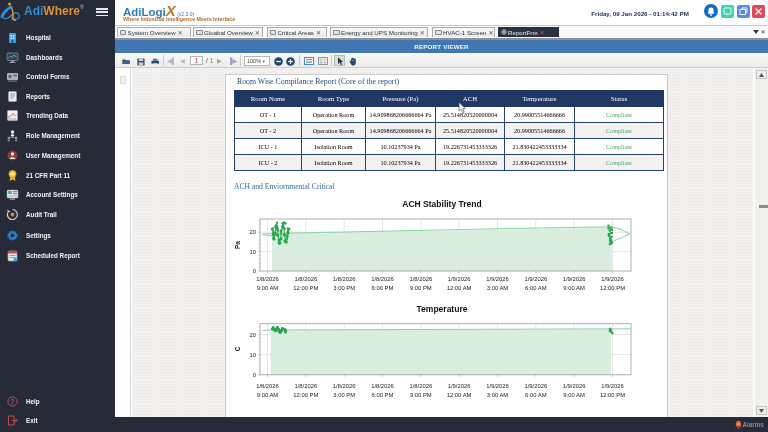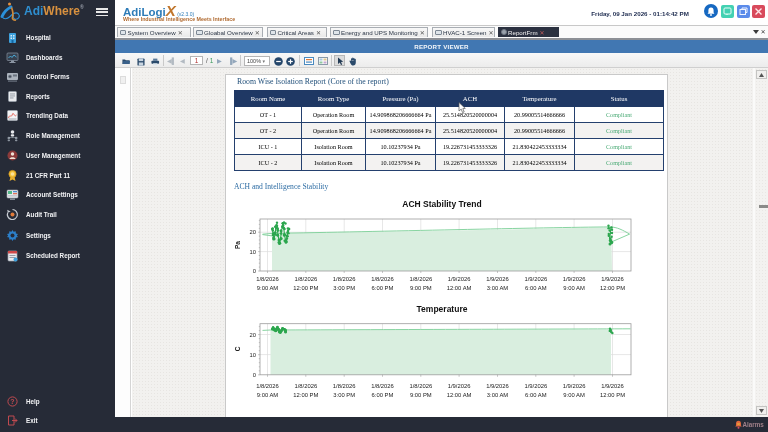--- a/index.html
+++ b/index.html
@@ -285,21 +285,21 @@
     <svg class="abs" style="left:643.5px;top:4.5px;" width="5" height="4" viewBox="0 0 5 4">
         <path d="M0 4 L2.5 0 L5 4 Z" fill="#555"></path>
       </svg>
     <div class="abs" style="left:641px;top:338px;width:11px;height:9px;background:#f0efed;border:1px solid #c4c4c2;"></div>
     <svg class="abs" style="left:643.5px;top:340.5px;" width="5" height="4" viewBox="0 0 5 4">
         <path d="M0 0 L2.5 4 L5 0 Z" fill="#555"></path>
       </svg>
     <div class="abs" style="left:644px;top:137px;width:9px;height:3px;background:#8a8a88;"></div>
 
     <div class="abs" id="page" style="left:110px;top:6px;width:443px;height:343px;background:#ffffff;border:1px solid #c9c9c9;border-bottom:none;font-family:'Liberation Serif',serif;">
-      <div class="abs" style="left:11px;top:1.5px;font-size:7.8px;color:#1f4e79;">Room Wise Isolation Report (Core of the report)</div>
+      <div class="abs" style="left:11px;top:1.5px;font-size:7.8px;color:#1f4e79;">Room Wise Compilance Report (Core of the report)</div>
       <table style="position:absolute;left:8px;top:14.5px;width:429px;border-collapse:collapse;table-layout:fixed;">
         <colgroup>
             <col style="width:67px">
             <col style="width:64px">
             <col style="width:70px">
             <col style="width:69px">
             <col style="width:70px">
             <col style="width:89px">
           </colgroup>
         <tbody>
@@ -348,21 +348,21 @@
       <style>
         .th { border:1px solid #1f3864; font-size:6.8px; text-align:center; padding:0; }
         .td { border:1px solid #24406e; font-size:6.2px; color:#000; text-align:center; padding:0; overflow:hidden; white-space:nowrap; }
         .td.g { color:#4cab77; }
       </style>
 
       <svg class="abs" style="left:232px;top:27px;" width="8" height="12" viewBox="0 0 8 12">
           <path d="M1 0.5 L1 9 L3.2 7.1 L4.6 10.6 L6.2 9.9 L4.8 6.6 L7.3 6.4 Z" fill="#fff" stroke="#555" stroke-width="0.7"></path>
         </svg>
 
-      <div class="abs" style="left:8px;top:107px;font-size:7.6px;color:#2e6da4;">ACH and Intelligence Stability</div>
+      <div class="abs" style="left:8px;top:107px;font-size:7.6px;color:#2e6da4;">ACH and Enviornmental Critical</div>
 
       <svg class="abs" style="left:0;top:96px;" width="443" height="130" viewBox="225 170 443 300" preserveAspectRatio="xMinYMin slice">
         <text x="441" y="206" text-anchor="middle" font-family="Liberation Sans" font-size="8.5" font-weight="bold" fill="#111">ACH Stability Trend</text>
         <g id="c1">
 <line x1="266.5" y1="218" x2="266.5" y2="270" stroke="#dcdcdc" stroke-width="0.7"></line>
 <line x1="304.8" y1="218" x2="304.8" y2="270" stroke="#dcdcdc" stroke-width="0.7"></line>
 <line x1="343.2" y1="218" x2="343.2" y2="270" stroke="#dcdcdc" stroke-width="0.7"></line>
 <line x1="381.5" y1="218" x2="381.5" y2="270" stroke="#dcdcdc" stroke-width="0.7"></line>
 <line x1="419.8" y1="218" x2="419.8" y2="270" stroke="#dcdcdc" stroke-width="0.7"></line>
 <line x1="458.1" y1="218" x2="458.1" y2="270" stroke="#dcdcdc" stroke-width="0.7"></line>

